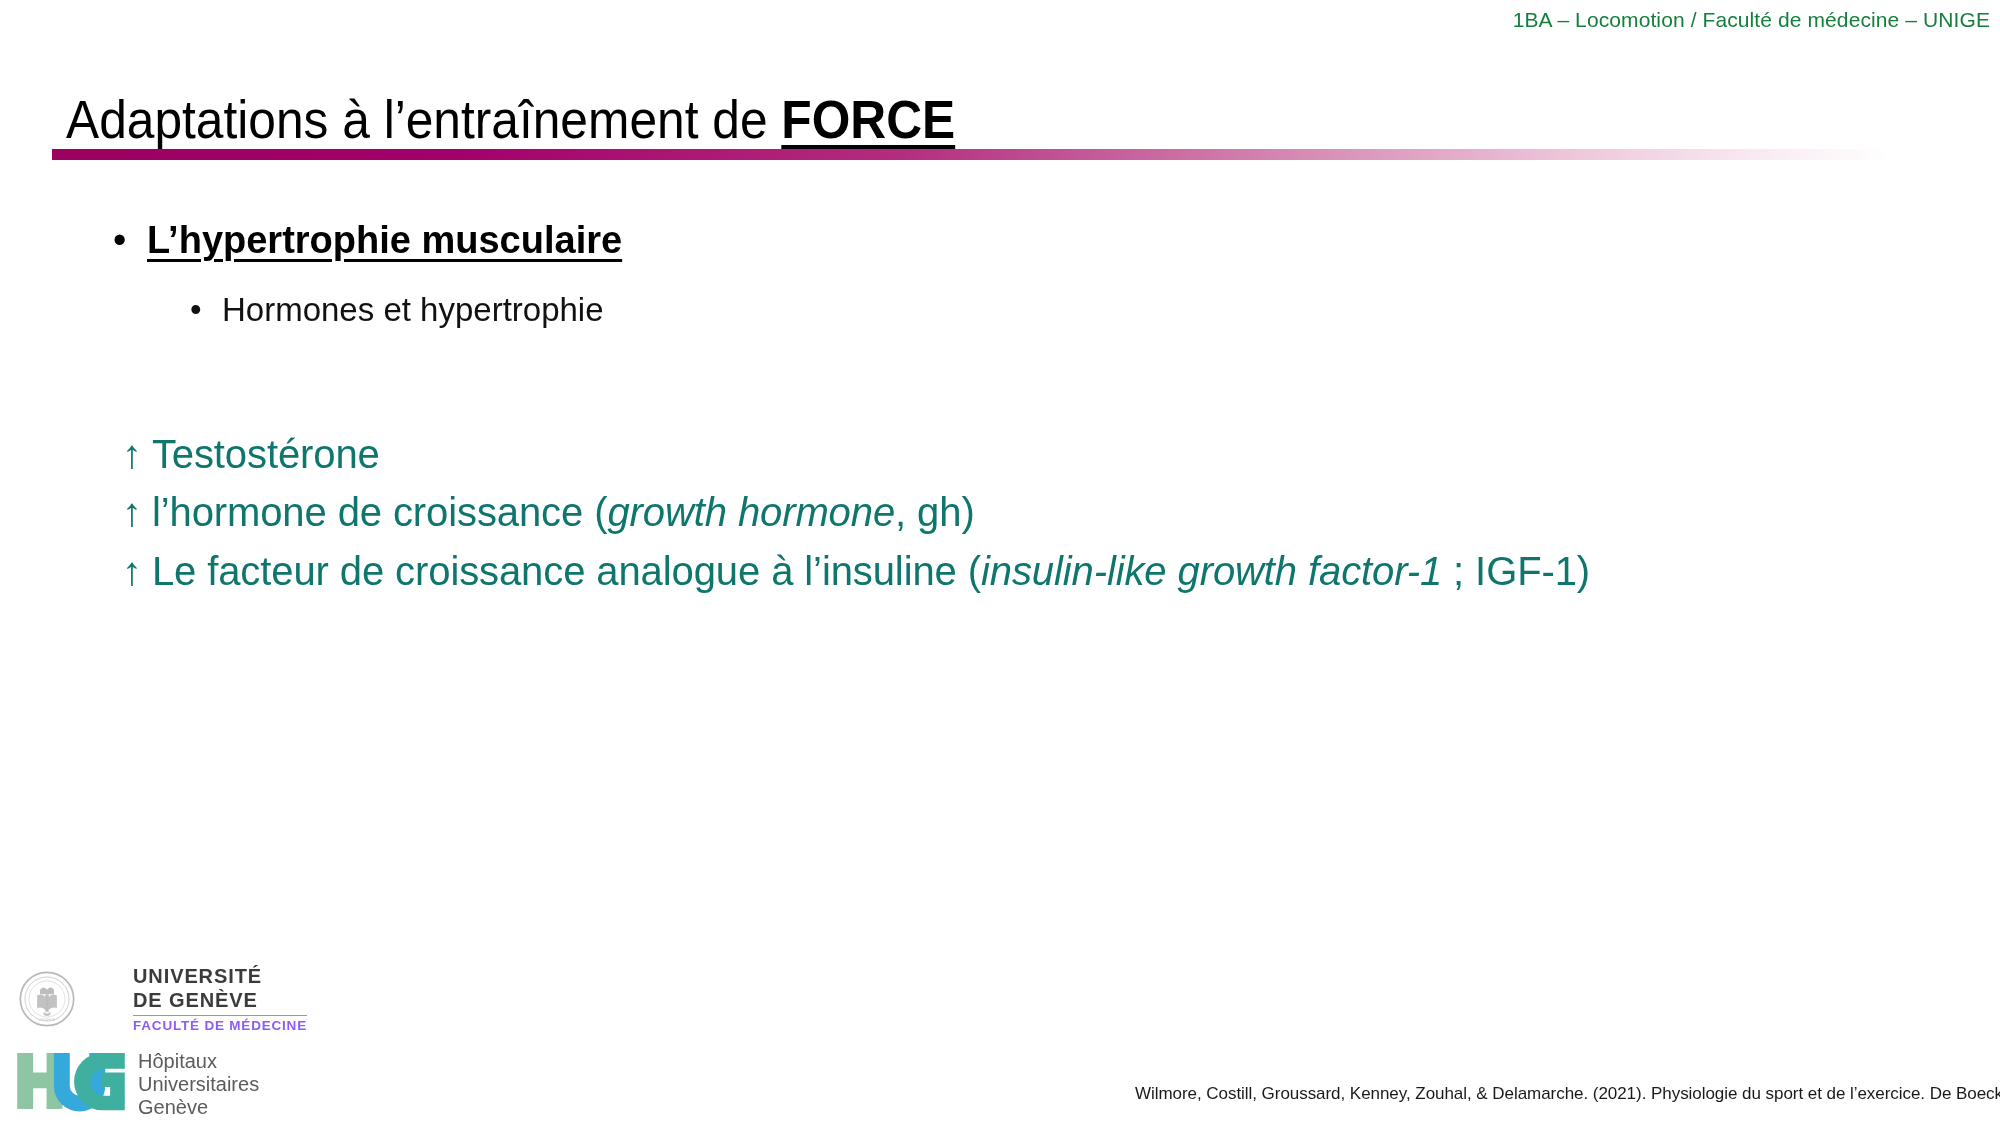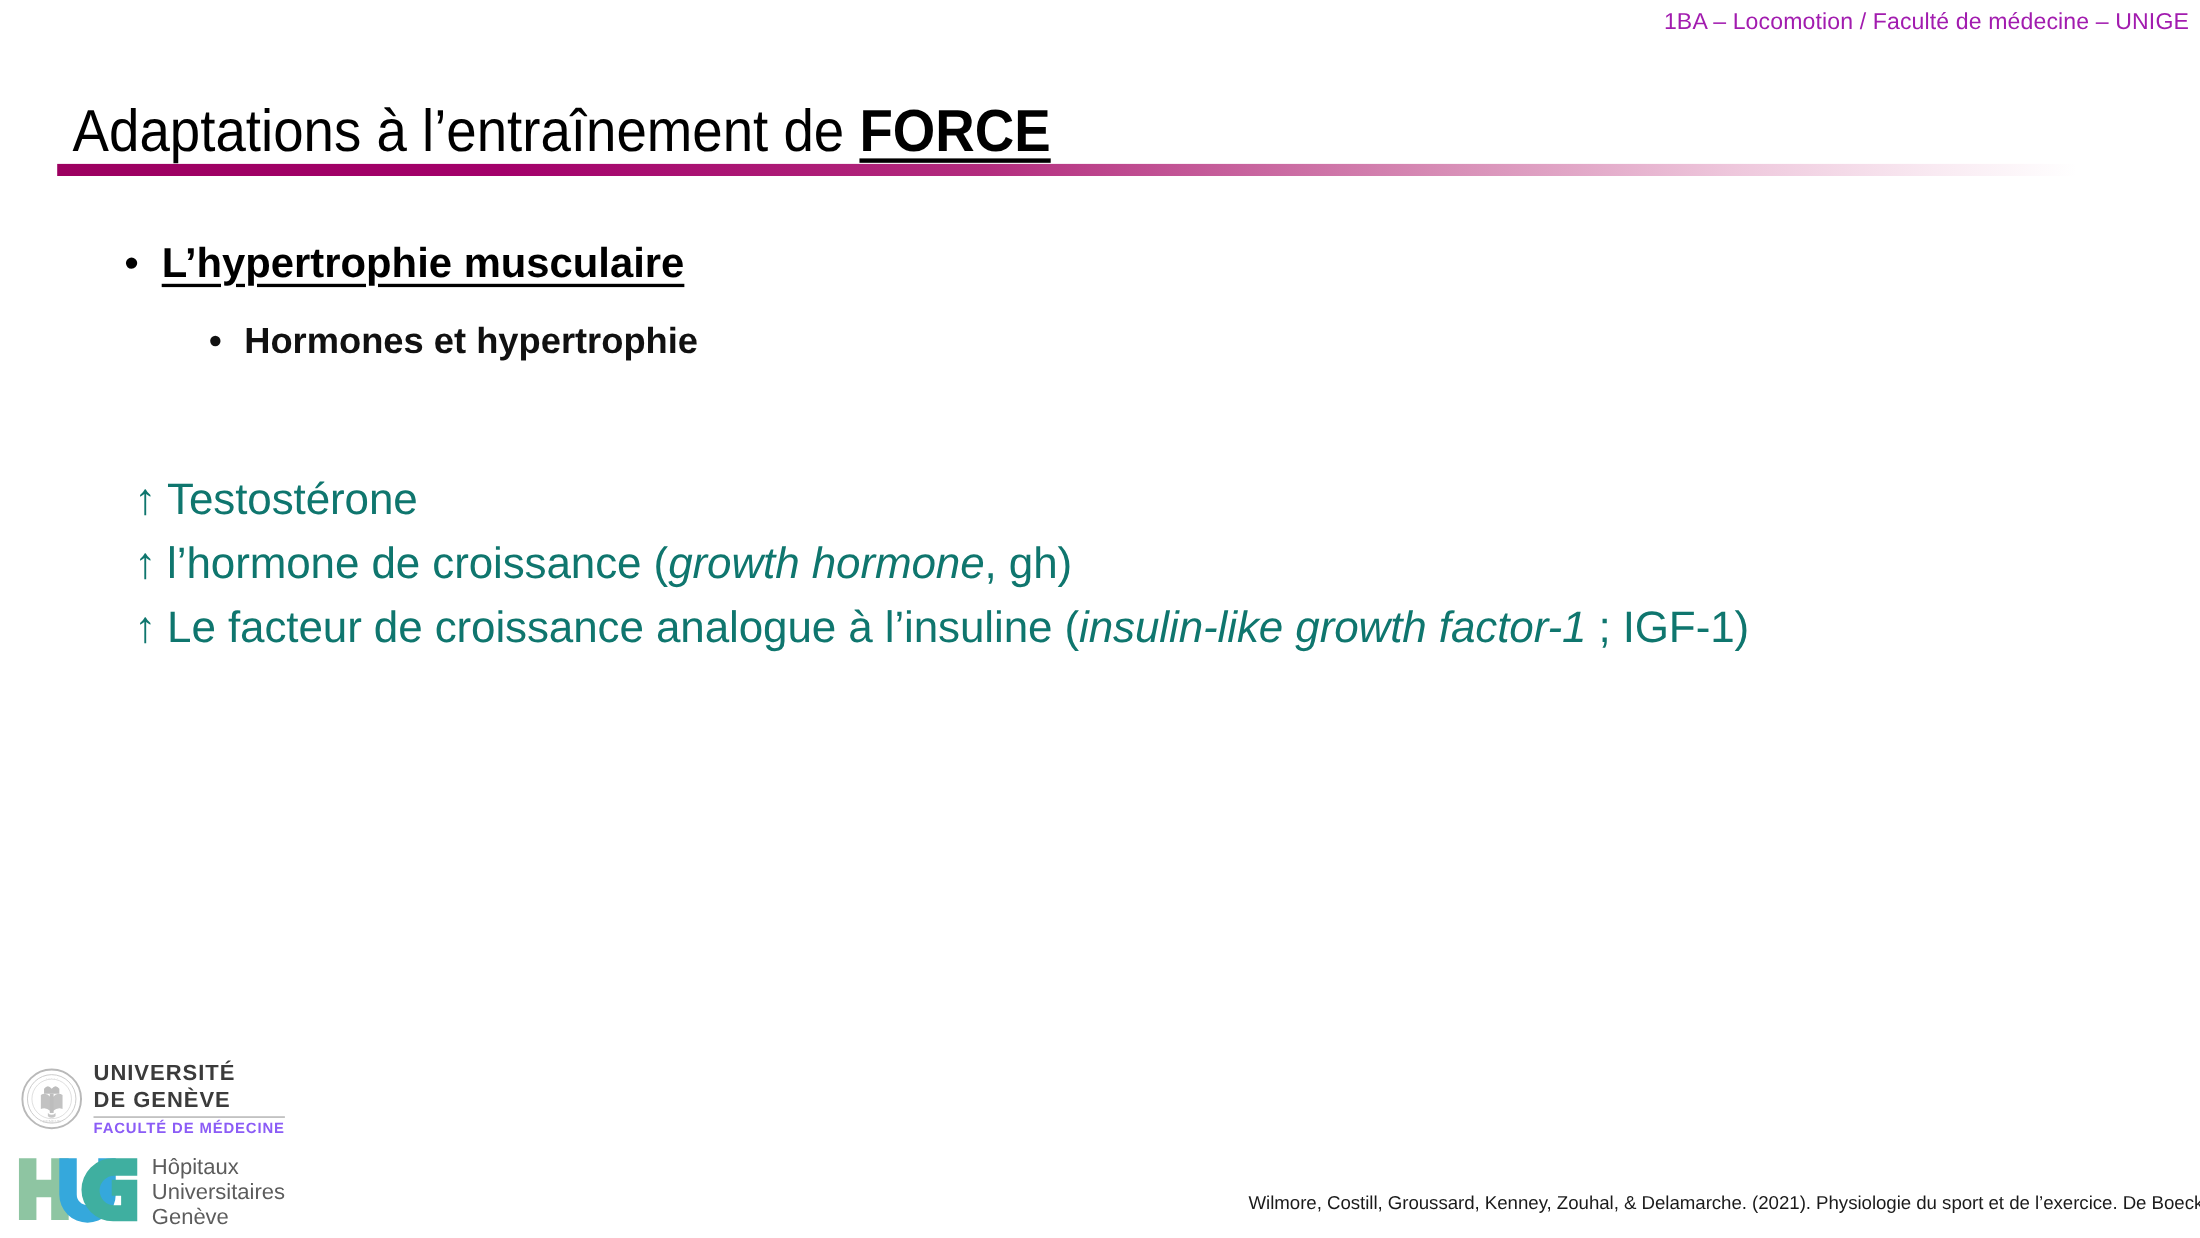--- a/index.html
+++ b/index.html
@@ -16,21 +16,21 @@
     color: #000000;
     -webkit-font-smoothing: antialiased;
   }
 
   
   .slide-header {
     position: absolute;
     top: 8px;
     right: 10px;
     font-size: 21px;
-    color: #a21caf;
+    color: #15803d;
     letter-spacing: 0.1px;
     white-space: nowrap;
   }
 
   
   .slide-title {
     position: absolute;
     left: 66px;
     top: 56px;
     font-size: 54px;
@@ -91,21 +91,21 @@
     text-decoration: underline;
     text-underline-offset: 6px;
     text-decoration-thickness: 3px;
   }
 
   .bullet-l2 {
     position: absolute;
     left: 190px;
     top: 292px;
     font-size: 33px;
-    font-weight: 700;
+    font-weight: 400;
     line-height: 1.1;
     white-space: nowrap;
     color: #111;
   }
   .bullet-l2 .dot {
     display: inline-block;
     width: 32px;
   }
 
   .arrow-line {
@@ -138,20 +138,21 @@
     align-items: center;
     gap: 9px;
   }
   .unige-seal {
     width: 58px;
     height: 58px;
     flex: 0 0 auto;
   }
   .unige-wordmark {
     display: block;
+    margin-left: 48px;
   }
   .unige-name {
     font-size: 20px;
     font-weight: 700;
     letter-spacing: 0.9px;
     color: #3b3b3b;
     line-height: 1.18;
     text-transform: uppercase;
   }
   .unige-rule {

